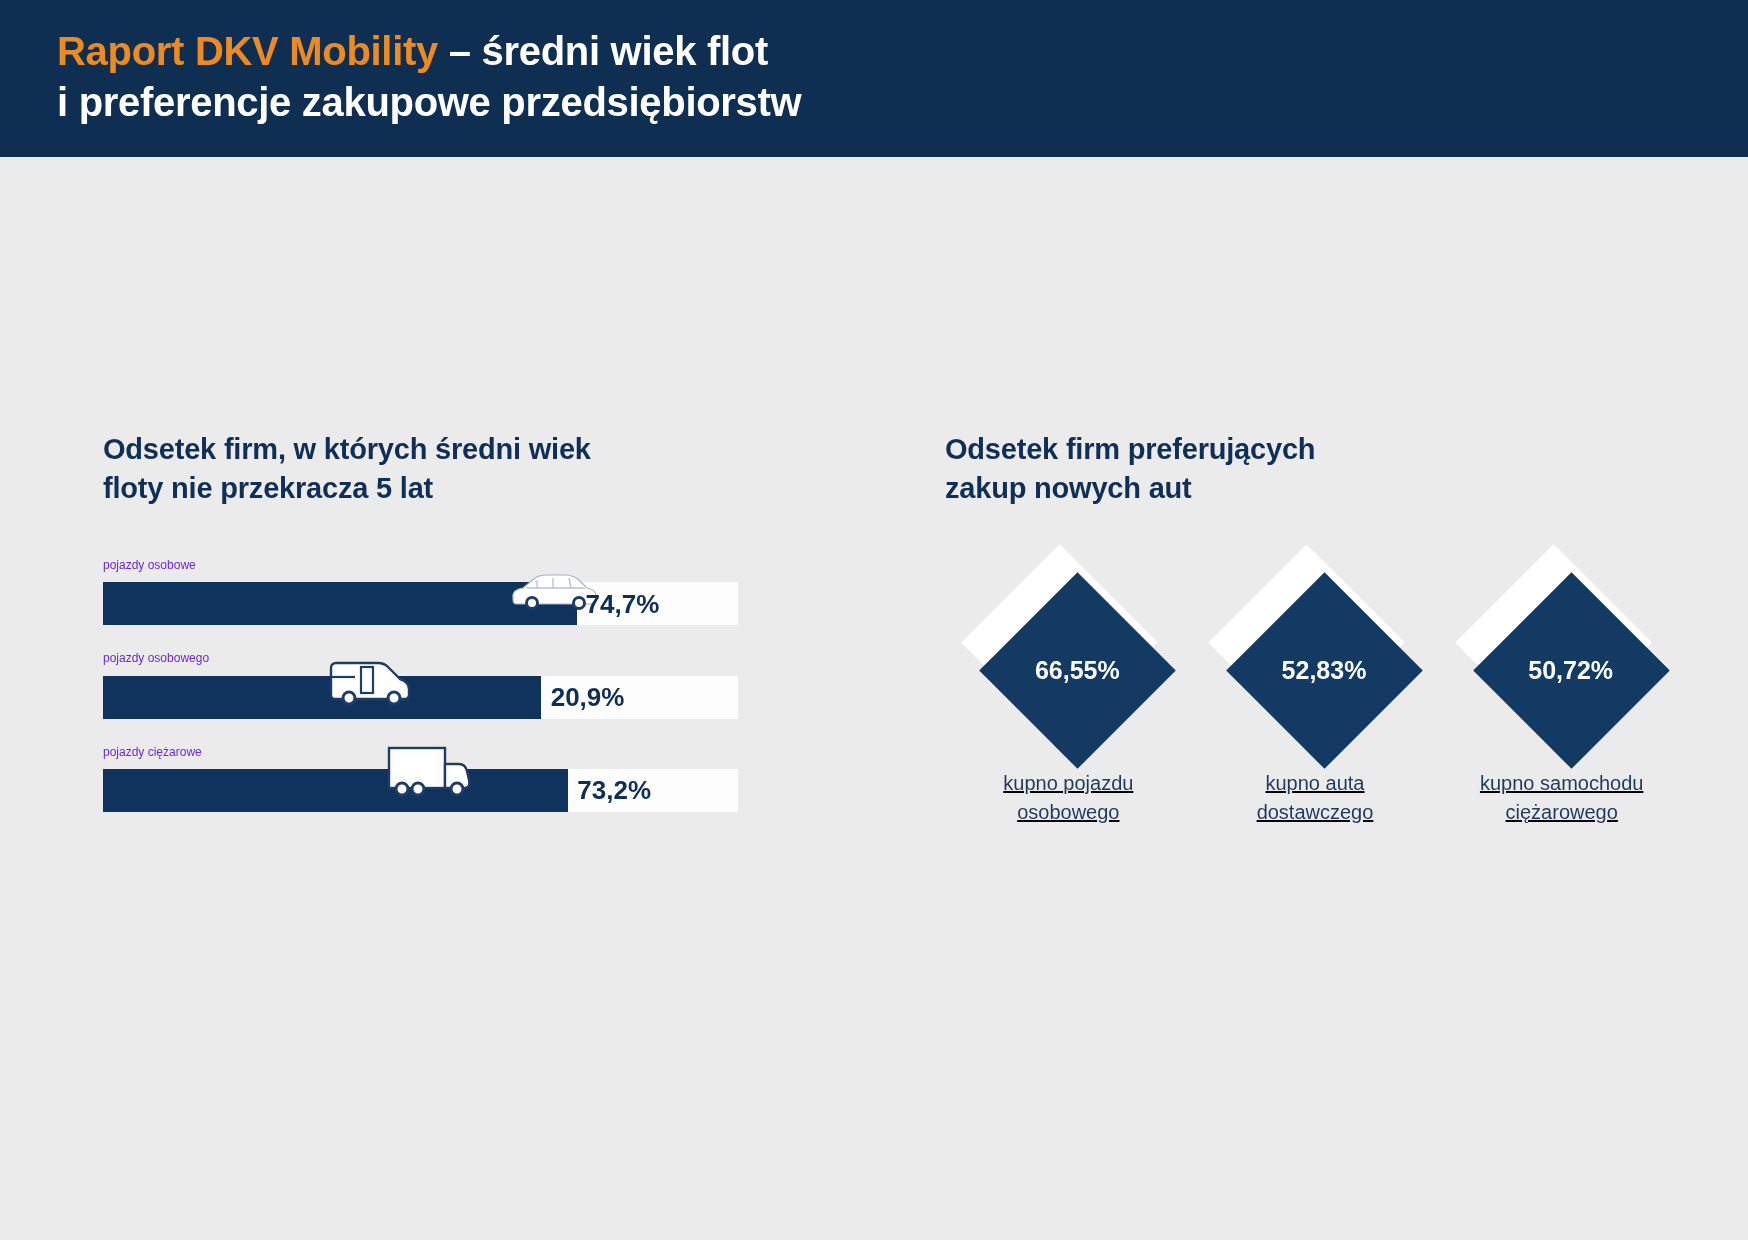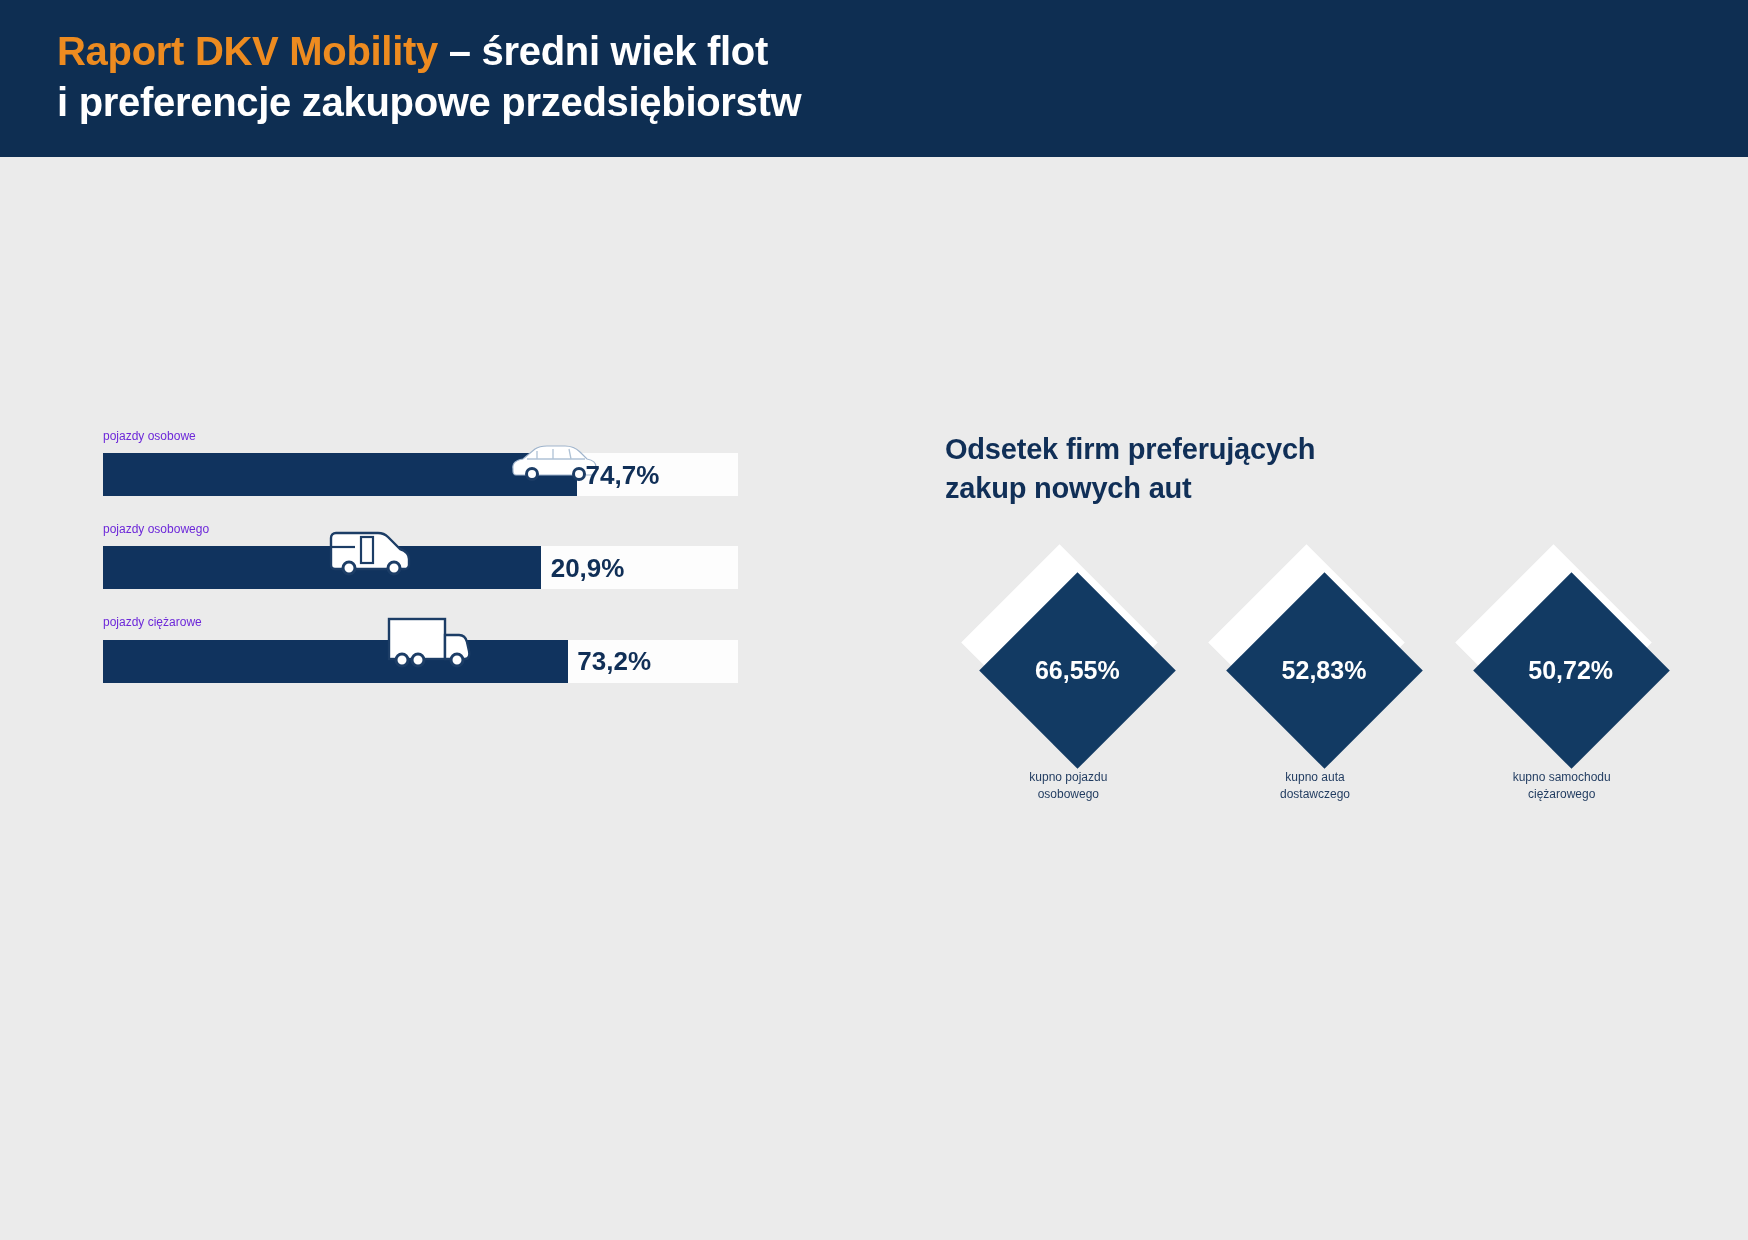--- a/index.html
+++ b/index.html
@@ -50,21 +50,21 @@
     font-size:26px;font-weight:bold;color:#102F57;
   }
   .bar-icon{
     position:absolute;bottom:34px;
     pointer-events:none;
   }
   .bar-icon svg{display:block;}
 
   
   .diamond-row{
-    display:flex;margin-top:8px;
+    display:flex;margin-top:8px;text-decoration:underline;
   }
   .diamond-cell{
     width:247px;display:flex;flex-direction:column;align-items:center;
   }
   .diamond-wrap{
     position:relative;width:196px;height:196px;
   }
   .dia{
     position:absolute;width:139px;height:139px;
     transform:rotate(45deg);
@@ -72,33 +72,35 @@
   .dia-back{background:#FFFFFF;left:20px;top:14px;}
   .dia-front{background:#123A63;left:38px;top:42px;}
   .dia-value{
     position:absolute;left:0;top:0;width:196px;height:196px;
     display:flex;align-items:center;justify-content:center;
     padding-left:18px;padding-top:26px;box-sizing:border-box;
     font-size:25px;font-weight:bold;color:#FFFFFF;
   }
   .diamond-label{
     margin-top:14px;text-align:center;
-    font-size:12px;color:#1F3A5F;line-height:1.42;
+    font-size:20px;color:#1F3A5F;line-height:1.42;
     white-space:pre-line;
   }
 </style>
 </head>
 <body>
 
 <div class="header">
   <div class="header-title"><span class="brand">Raport DKV Mobility</span><span> – średni wiek flot</span><br><span>i preferencje zakupowe przedsiębiorstw</span></div>
 </div>
 
 <div class="panel panel-left">
 
+  <div class="panel-title">Odsetek firm, w których średni wiek
+floty nie przekracza 5 lat</div>
 
   <div class="bar-group">
     <div class="bar-label">pojazdy osobowe</div>
     <div class="bar-track">
       <div class="bar-fill" style="width:74.7%"></div>
       <div class="bar-icon" style="left:404px;bottom:11px;">
         <svg width="92" height="46" viewBox="0 0 92 46">
           <g fill="#FFFFFF" stroke="#9FB4CC" stroke-width="1.2">
             <path d="M6 30 C5 24 9 21 16 20 L28 10 C31 8 35 7 40 7 L58 7 C64 7 69 9 73 13 L80 20 C86 21 89 23 89 28 L89 33 C89 35 87 36 85 36 L9 36 C7 36 6 34 6 32 Z"></path>
           </g>

